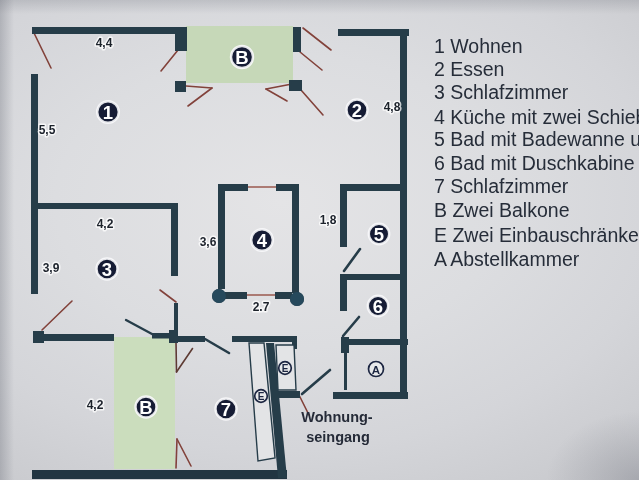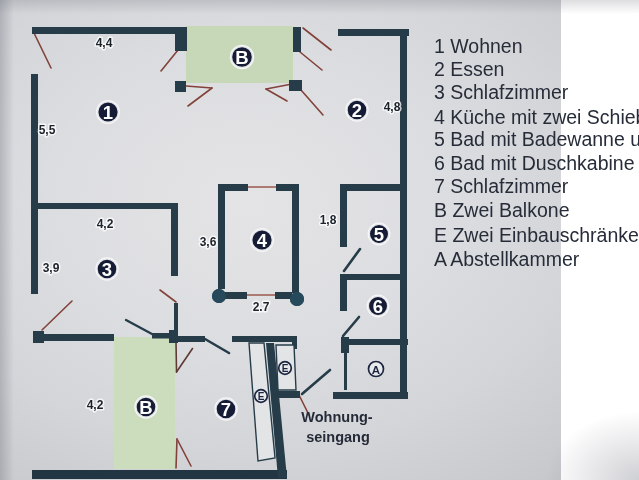--- a/index.html
+++ b/index.html
@@ -1,17 +1,17 @@
 <!DOCTYPE html>
 <html><head>
 <meta charset="utf-8">
 <style>
   html,body{margin:0;padding:0;}
   body{width:639px;height:480px;overflow:hidden;font-family:"Liberation Sans",sans-serif;}
-  #stage{position:relative;width:561px;height:480px;
+  #stage{position:relative;width:639px;height:480px;
     background:
       radial-gradient(110% 96% at 44% 42%, #e4e4e6 0%, #dcdde0 32%, #d4d5d9 54%, #c8c9cd 76%, #b6b7bd 96%, #b0b1b7 100%);
   }
   .shade{position:absolute;pointer-events:none;}
 </style>
 </head>
 <body>
 <div id="stage">
 
   <div class="shade" style="left:0;top:0;width:639px;height:14px;background:linear-gradient(180deg,rgba(100,104,115,0.22),rgba(100,104,115,0));"></div>

